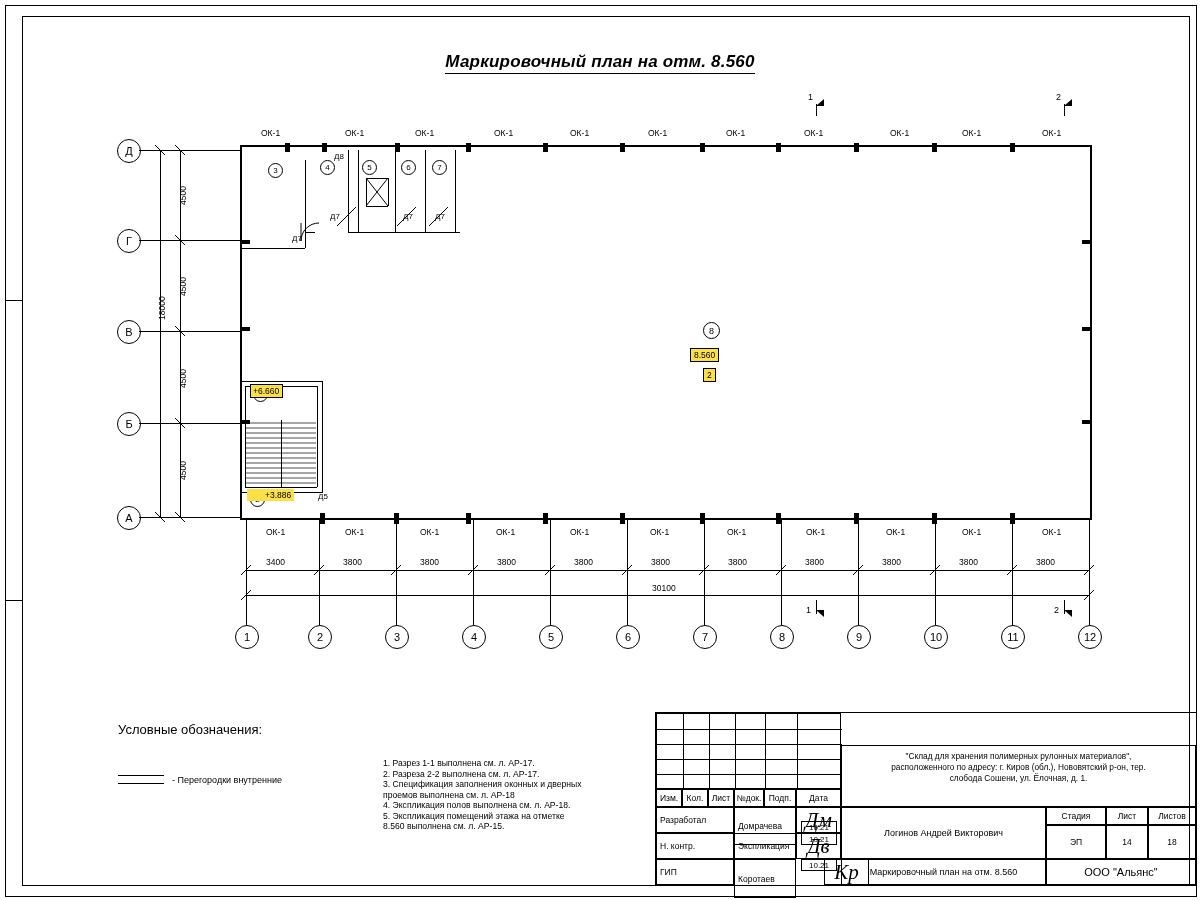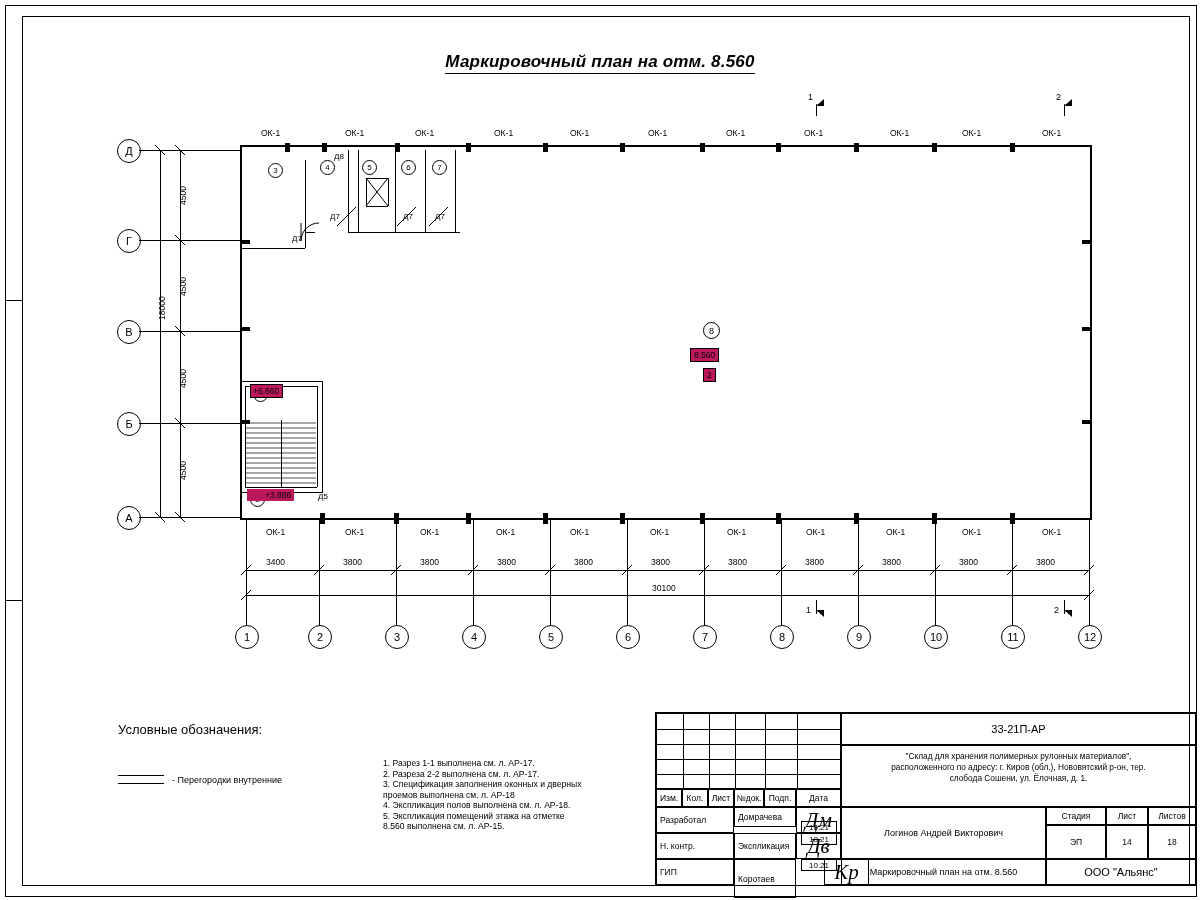--- a/index.html
+++ b/index.html
@@ -24,21 +24,21 @@
 
   .axcircle{position:absolute;width:22px;height:22px;border:1px solid #000;border-radius:50%;
             font-size:11px;display:flex;align-items:center;justify-content:center;background:#fff;}
   .numcircle{position:absolute;width:13px;height:13px;border:1px solid #000;border-radius:50%;
             font-size:8px;display:flex;align-items:center;justify-content:center;background:#fff;}
   .ok{position:absolute;font-size:8.5px;white-space:nowrap;}
   .dimtxt{position:absolute;font-size:8.5px;white-space:nowrap;}
   .vdim{position:absolute;font-size:8.5px;white-space:nowrap;transform:rotate(-90deg);transform-origin:left top;}
   .dmark{position:absolute;font-size:8px;white-space:nowrap;}
   .secmark{position:absolute;font-size:9px;}
-  .boxlbl{position:absolute;border:1px solid #000;background:#be185d;font-size:8.5px;
+  .boxlbl{position:absolute;border:1px solid #000;background:#fde047;font-size:8.5px;
           padding:1px 3px;white-space:nowrap;}
   .window{position:absolute;background:#000;}
   .col{position:absolute;background:#000;}
 
   
   .hatchsample{width:46px;height:9px;border:1px solid #000;
      background-image:
        linear-gradient(45deg,#000 1px,transparent 1px),
        linear-gradient(-45deg,#000 1px,transparent 1px);
      background-size:6px 9px;}
@@ -366,35 +366,34 @@
     </div>
 
     <div class="c sb ctr" style="left:0;top:76px;width:26px;height:18px;">Изм.</div>
     <div class="c sb ctr" style="left:26px;top:76px;width:26px;height:18px;">Кол.</div>
     <div class="c sb ctr" style="left:52px;top:76px;width:26px;height:18px;">Лист</div>
     <div class="c sb ctr" style="left:78px;top:76px;width:30px;height:18px;">№док.</div>
     <div class="c sb ctr" style="left:108px;top:76px;width:32px;height:18px;">Подп.</div>
     <div class="c sb ctr" style="left:140px;top:76px;width:45px;height:18px;">Дата</div>
 
     <div class="c sb lft" style="left:0;top:94px;width:78px;height:26px;">Разработал</div>
-    <div class="c sb lft" style="left:78px;top:94px;width:62px;height:20px;">Домрачева</div>
+    <div class="c sb lft" style="left:78px;top:94px;width:62px;height:38px;">Домрачева</div>
     <div class="c sb ctr sig" style="left:140px;top:94px;width:45px;height:26px;">Дм</div>
     <div class="c ctr" style="left:145px;top:108px;width:36px;height:12px;border:1px solid #000;font-size:8px;">10.21</div>
 
     <div class="c sb lft" style="left:0;top:120px;width:78px;height:26px;">Н. контр.</div>
     <div class="c sb lft" style="left:78px;top:120px;width:62px;height:26px;">Экспликация</div>
     <div class="c sb ctr sig" style="left:140px;top:120px;width:45px;height:26px;">Дв</div>
     <div class="c ctr" style="left:145px;top:120px;width:36px;height:12px;border:1px solid #000;font-size:8px;">10.21</div>
 
     <div class="c sb lft" style="left:0;top:146px;width:78px;height:26px;">ГИП</div>
     <div class="c sb lft" style="left:78px;top:146px;width:62px;height:39px;">Коротаев</div>
     <div class="c sb ctr sig" style="left:140px;top:146px;width:45px;height:26px;margin-left:28px;">Кр</div>
     <div class="c ctr" style="left:145px;top:146px;width:36px;height:12px;border:1px solid #000;font-size:8px;">10.21</div>
 
-    <div class="c sb ctr big" style="left:185px;top:0;width:355px;height:32px;">33-21П-АР</div>
     <div class="c sb" style="left:185px;top:32px;width:355px;height:62px;padding:5px 6px;box-sizing:border-box;">
       <div class="stamp-desc">"Склад для хранения полимерных рулонных материалов",</div>
       <div class="stamp-desc">расположенного по адресу: г. Киров (обл.), Нововятский р-он, тер.</div>
       <div class="stamp-desc">слобода Сошени, ул. Ёлочная, д. 1.</div>
     </div>
     <div class="c sb ctr" style="left:185px;top:94px;width:205px;height:52px;font-size:9px;">Логинов Андрей Викторович</div>
     <div class="c sb ctr" style="left:185px;top:146px;width:205px;height:26px;font-size:9px;">Маркировочный план на отм. 8.560</div>
 
     <div class="c sb ctr" style="left:390px;top:94px;width:60px;height:18px;">Стадия</div>
     <div class="c sb ctr" style="left:450px;top:94px;width:42px;height:18px;">Лист</div>

